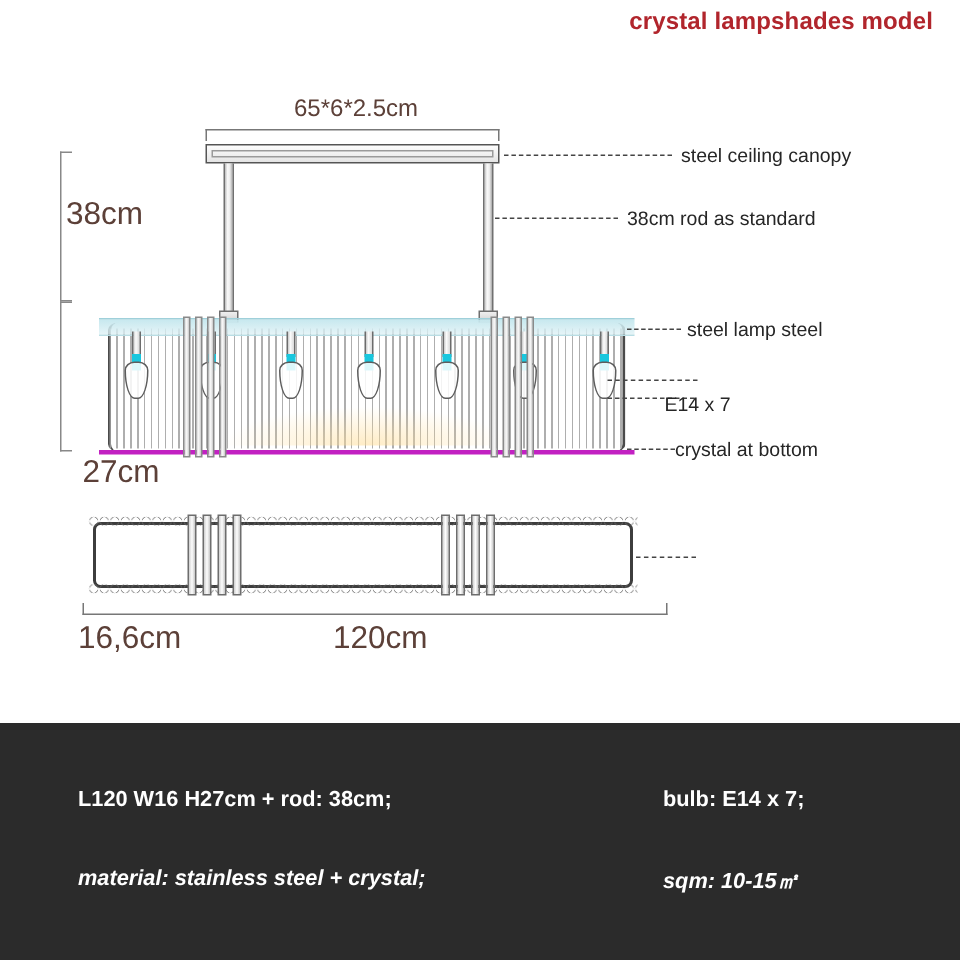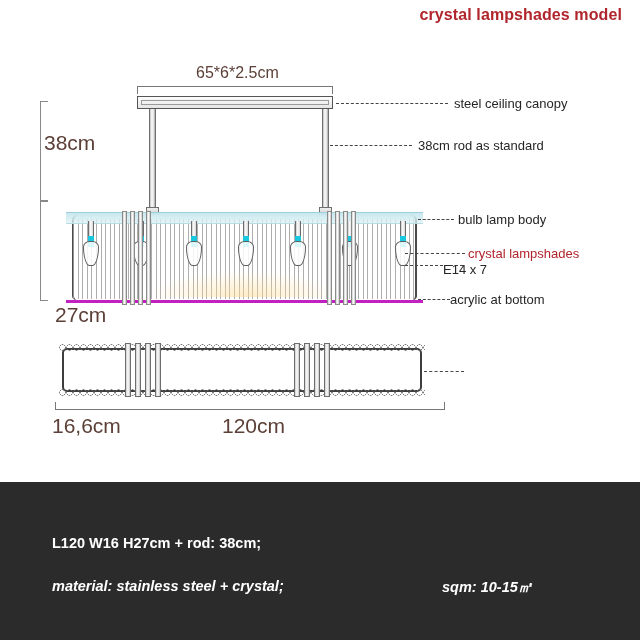--- a/index.html
+++ b/index.html
@@ -262,21 +262,21 @@
     position: absolute;
     left: 52px;
     width: 560px;
     display: flex;
     color: #ffffff;
     font-size: 14.5px;
     font-weight: bold;
   }
   #footer .spec-row .left { width: 390px; }
   #footer .spec-row .right { width: 170px; }
-  #footer .row1 { top: 53px; }
+  #footer .row1 { top: 43px; }
   #footer .row2 { top: 96px; font-style: italic; }
 </style>
 </head>
 <body>
 
 <div id="page">
 
   <div id="title">crystal lampshades model</div>
 
   <div class="bracket-v" style="left:40px; top:101px; width:8px; height:100px;"></div>
@@ -351,30 +351,29 @@
     </div>
     <div class="mount-cluster" style="left:255px; top:-4px; height:94px;">
       <div class="post"></div>
       <div class="post"></div>
       <div class="post"></div>
       <div class="post"></div>
     </div>
   </div>
 
   <div class="dash-line" style="left:418px; top:219px; width:36px;"></div>
-  <div class="label-text" style="left:458px; top:212px;">bulb lamp body</div>
+  <div class="label-text" style="left:458px; top:212px;">steel lamp steel</div>
 
   <div class="dash-line" style="left:405px; top:253px; width:60px;"></div>
-  <div class="label-text red" style="left:468px; top:246px;">crystal lampshades</div>
 
   <div class="dash-line" style="left:405px; top:265px; width:58px;"></div>
   <div class="label-text" style="left:443px; top:262px;text-align:center;">E14 x 7</div>
 
   <div class="dash-line" style="left:418px; top:299px; width:32px;"></div>
-  <div class="label-text" style="left:450px; top:292px;">acrylic at bottom</div>
+  <div class="label-text" style="left:450px; top:292px;">crystal at bottom</div>
 
   <div id="topview">
     <div class="frame"></div>
     <div class="scallop top"></div>
     <div class="scallop bot"></div>
     <div class="tv-cluster" style="left:63px;">
       <div class="tvpost"></div>
       <div class="tvpost"></div>
       <div class="tvpost"></div>
       <div class="tvpost"></div>
@@ -389,20 +388,21 @@
 
   <div class="dash-line" style="left:424px; top:371px; width:40px;"></div>
 
   <div class="bracket-h down" style="left:55px; top:402px; width:390px; height:8px;"></div>
   <div class="dim-text" style="left:52px; top:414px;">16,6cm</div>
   <div class="dim-text" style="left:222px; top:414px;">120cm</div>
 
   <div id="footer">
     <div class="spec-row row1">
       <div class="left">L120 W16 H27cm + rod: 38cm;</div>
+      <div class="right">bulb: E14 x 7;</div>
     </div>
     <div class="spec-row row2">
       <div class="left">material: stainless steel + crystal;</div>
       <div class="right">
         <span>sqm: 10-15</span><span>㎡</span>
       </div>
     </div>
   </div>
 
 </div>

